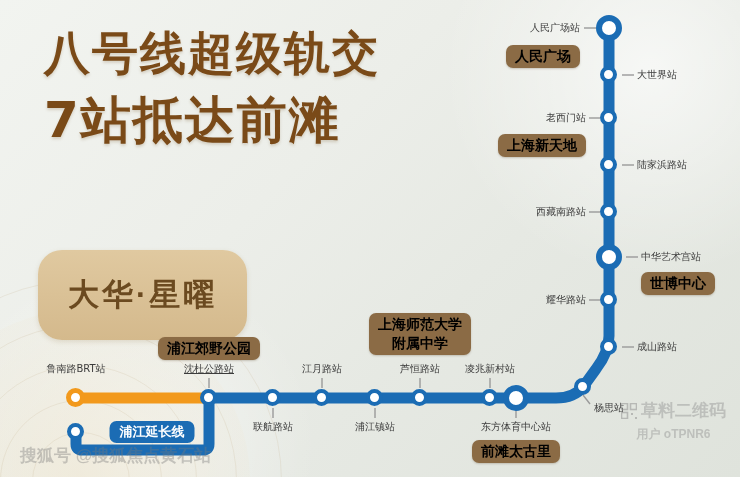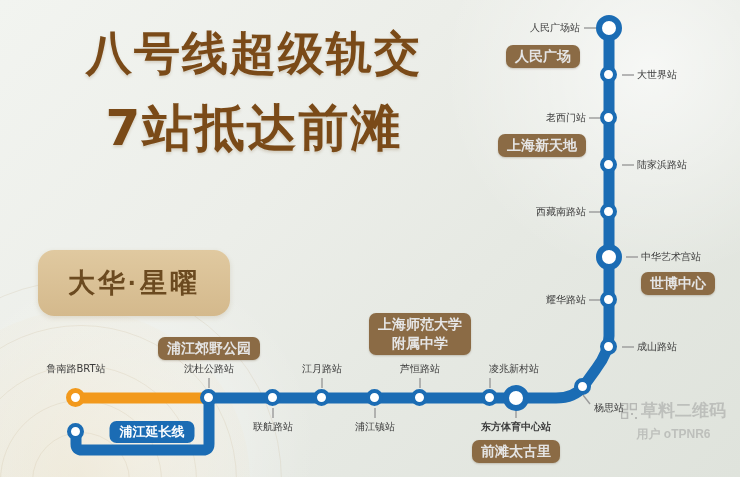--- a/index.html
+++ b/index.html
@@ -21,52 +21,51 @@
     background:radial-gradient(circle,rgba(255,255,255,.65) 0%,rgba(255,255,255,0) 70%);pointer-events:none;}
   .glow-bl{position:absolute;left:-60px;bottom:-160px;width:380px;height:380px;border-radius:50%;
     background:radial-gradient(circle,rgba(255,255,255,.5) 0%,rgba(255,255,255,0) 70%);pointer-events:none;}
 
   
   .headline{position:absolute;left:44px;top:28px;width:420px;}
   .hl-line{
     color:#7a4a18;font-weight:bold;letter-spacing:2px;line-height:1.12;
     font-family:"DejaVu Sans","Liberation Sans",sans-serif;
     text-shadow:0 2px 3px rgba(120,86,40,.22);
-    text-align:center;
   }
   .hl1{font-size:46px;}
-  .hl2{font-size:50px;margin-top:20px;}
+  .hl2{font-size:50px;margin-top:12px;}
 
   
   .brand{
     position:absolute;left:38px;top:250px;
-    padding:15px 30px;border-radius:16px;
+    padding:24px 30px;border-radius:24px;
     background:linear-gradient(180deg,#e0c9a0 0%,#d4b98c 100%);
-    color:#6b4a20;font-size:27px;font-weight:bold;letter-spacing:3px;
+    color:#6b4a20;font-size:31px;font-weight:bold;letter-spacing:3px;
     box-shadow:0 2px 5px rgba(140,110,60,.18);
   }
 
   
   .routeSvg{position:absolute;left:0;top:0;width:740px;height:477px;}
 
   
   .stn{position:absolute;border-radius:50%;background:#fff;box-sizing:border-box;}
   .stn.blue{border:4.5px solid #1b6cb4;width:17px;height:17px;}
   .stn.blue.big{border:6px solid #1b6cb4;width:26px;height:26px;}
   .stn.orange{border:5px solid #f2991c;width:19px;height:19px;}
 
   
   .lbl{position:absolute;color:#3c3c3c;font-size:10px;white-space:nowrap;
        font-family:"DejaVu Sans","Liberation Sans",sans-serif;}
   .lbl.r{transform:translate(0,-50%);}      
   .lbl.l{transform:translate(-100%,-50%);}  
   .lbl.c{transform:translate(-50%,0);}      
 
   
-  .poi{position:absolute;background:#8b6b45;color:#e5e5e5;border-radius:7px;
+  .poi{position:absolute;background:#8b6b45;color:#000000;border-radius:7px;
        padding:2px 9px;font-size:14px;font-weight:bold;white-space:nowrap;
        font-family:"DejaVu Sans","Liberation Sans",sans-serif;
        box-shadow:0 1px 2px rgba(90,68,40,.25);line-height:1.35;text-align:center;}
   .poi.c{transform:translate(-50%,0);}
   .poi.l{transform:translate(-100%,0);}
   .branchTag{position:absolute;background:#1b6cb4;color:#fff;border-radius:7px;
        padding:2px 10px;font-size:13px;font-weight:bold;white-space:nowrap;
        font-family:"DejaVu Sans","Liberation Sans",sans-serif;transform:translate(-50%,-50%);}
 
   
@@ -154,53 +153,54 @@
   <div class="stn blue" style="left:600px;top:291px;"></div>
   <div class="lbl l" style="left:586px;top:300px;">耀华路站</div>
 
   <div class="stn blue" style="left:600px;top:338px;"></div>
   <div class="lbl r" style="left:637px;top:347px;">成山路站</div>
 
   <div class="stn blue" style="left:574px;top:378px;"></div>
   <div class="lbl r" style="left:594px;top:408px;text-align:right;">杨思站</div>
 
   <div class="stn blue" style="left:200px;top:389px;"></div>
-  <div class="lbl c" style="left:209px;top:362px;">沈杜公路站</div>
+  <div class="lbl c" style="left:209px;top:362px;text-decoration:underline;">沈杜公路站</div>
   <div class="poi c" style="left:209px;top:337px;">浦江郊野公园</div>
 
   <div class="stn blue" style="left:264px;top:389px;"></div>
   <div class="lbl c" style="left:273px;top:420px;">联航路站</div>
 
   <div class="stn blue" style="left:313px;top:389px;"></div>
   <div class="lbl c" style="left:322px;top:362px;">江月路站</div>
 
   <div class="stn blue" style="left:366px;top:389px;"></div>
   <div class="lbl c" style="left:375px;top:420px;">浦江镇站</div>
 
   <div class="stn blue" style="left:411px;top:389px;"></div>
   <div class="lbl c" style="left:420px;top:362px;">芦恒路站</div>
   <div class="poi c" style="left:420px;top:313px;">
     <div>上海师范大学</div>
     <div>附属中学</div>
   </div>
 
   <div class="stn blue" style="left:481px;top:389px;"></div>
-  <div class="lbl c" style="left:514px;top:362px;">凌兆新村站</div>
+  <div class="lbl c" style="left:490px;top:362px;">凌兆新村站</div>
 
   <div class="stn blue big" style="left:503px;top:385px;"></div>
-  <div class="lbl c" style="left:516px;top:420px;font-weight:bold;">东方体育中心站</div>
+  <div class="lbl c" style="left:516px;top:420px;">东方体育中心站</div>
   <div class="poi c" style="left:516px;top:440px;">前滩太古里</div>
 
   <div class="stn orange" style="left:66px;top:388px;"></div>
   <div class="lbl c" style="left:76px;top:362px;">鲁南路BRT站</div>
 
   <div class="stn blue" style="left:67px;top:423px;"></div>
 
   <div class="branchTag" style="left:152px;top:432px;">浦江延长线</div>
 
+  <div class="wm wm-sohu">搜狐号 @搜狐焦点黄石站</div>
   <div class="wm wm-qr">
     <div class="t1">
       <span class="qr-glyph">
         <svg width="16" height="16" viewBox="0 0 16 16">
           <rect x="0.5" y="0.5" width="6" height="6" fill="none" stroke="rgba(140,140,140,.5)" stroke-width="1.6"></rect>
           <rect x="9.5" y="0.5" width="6" height="6" fill="none" stroke="rgba(140,140,140,.5)" stroke-width="1.6"></rect>
           <rect x="0.5" y="9.5" width="6" height="6" fill="none" stroke="rgba(140,140,140,.5)" stroke-width="1.6"></rect>
           <rect x="10" y="10" width="2" height="2" fill="rgba(140,140,140,.5)"></rect>
           <rect x="14" y="14" width="2" height="2" fill="rgba(140,140,140,.5)"></rect>
         </svg>

